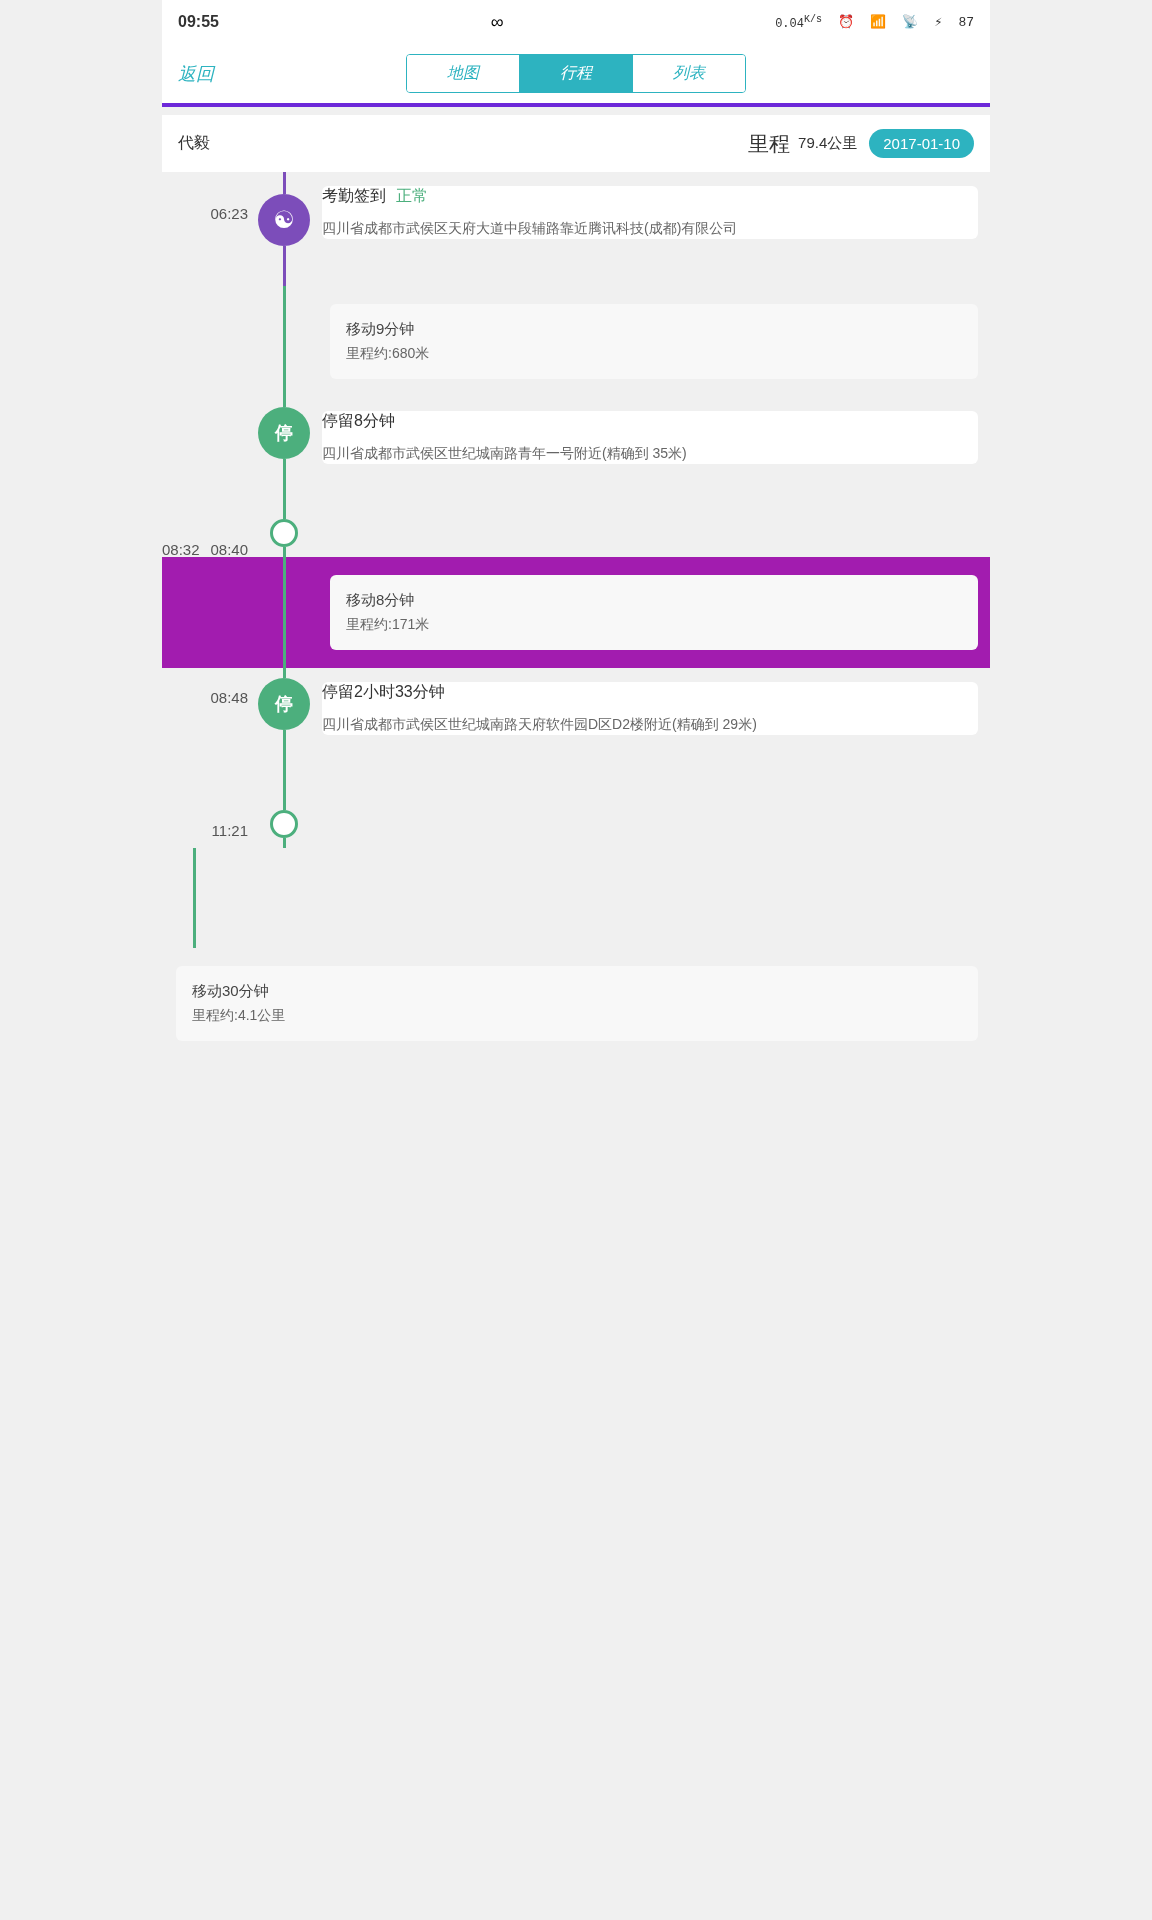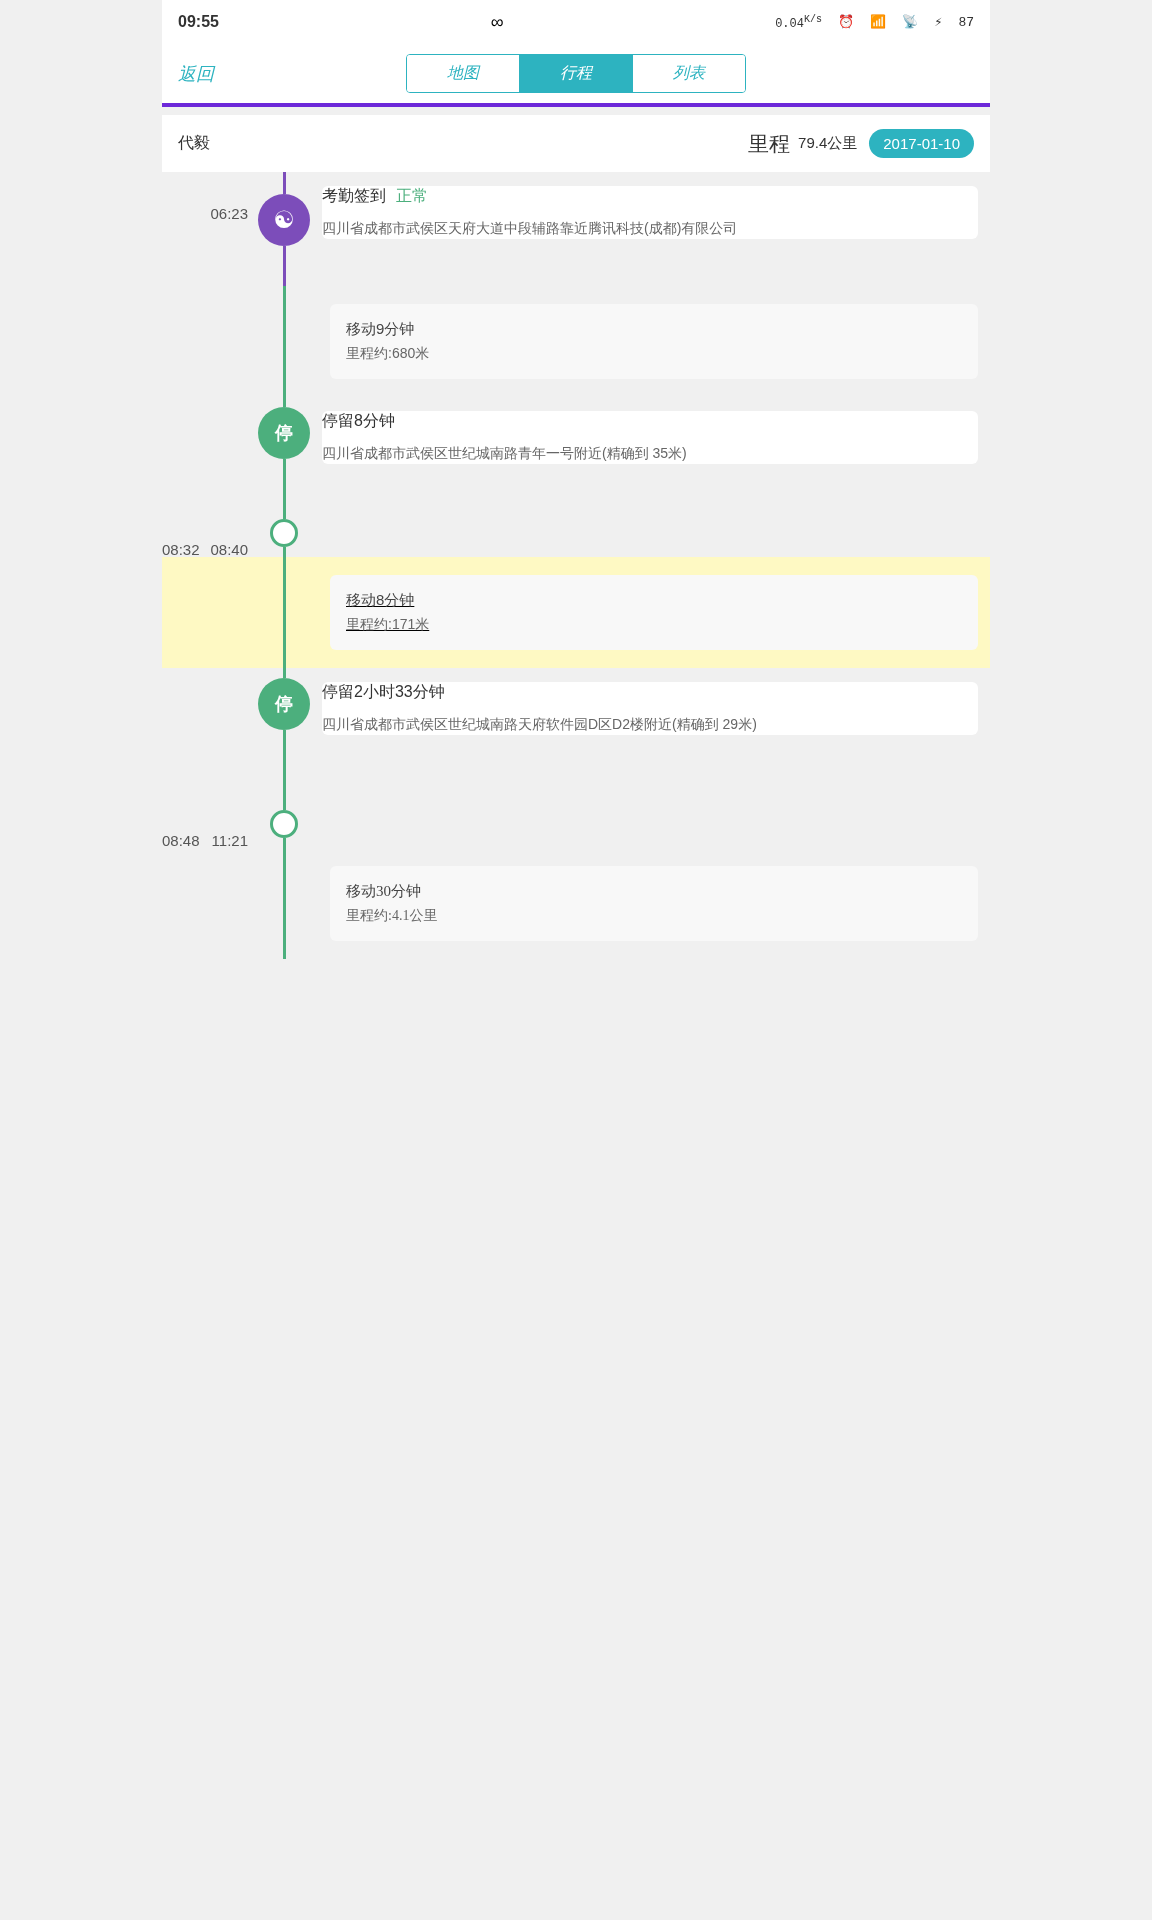--- a/index.html
+++ b/index.html
@@ -312,35 +312,35 @@
     <div style="flex:1; padding:14px 12px 0 6px;">
       <div class="event-card">
         <div class="event-title">
           <span>停留8分钟</span>
         </div>
         <div class="event-address">四川省成都市武侯区世纪城南路青年一号附近(精确到 35米)</div>
       </div>
     </div>
   </div>
 
-  <div style="display:flex; flex-direction:row; background:#fef9c3;text-decoration:underline;">
+  <div style="display:flex; flex-direction:row; background:#a21caf;">
     <div style="width:90px; flex-shrink:0;"></div>
     <div style="width:64px; flex-shrink:0; display:flex; flex-direction:column; align-items:center;">
       <div style="width:3px; flex:1; min-height:100px; background:#4caf7d;"></div>
     </div>
     <div style="flex:1; padding:10px 12px 10px 6px;">
       <div class="move-card">
         <div class="move-duration">移动8分钟</div>
         <div class="move-distance">里程约:171米</div>
       </div>
     </div>
   </div>
 
   <div style="display:flex; flex-direction:row; background:#f0f0f0;">
-    <div style="width:90px; flex-shrink:0; display:flex; align-items:flex-end; padding-right:4px;">
+    <div style="width:90px; flex-shrink:0; display:flex; flex-direction:column; align-items:flex-end; padding-right:4px;">
       <div style="height:18px;"></div>
       <span class="time-label">08:48</span>
       <div style="flex:1;"></div>
       <span class="time-label-bottom">11:21</span>
       <div style="height:10px;"></div>
     </div>
     <div style="width:64px; flex-shrink:0; display:flex; flex-direction:column; align-items:center;">
       <div style="width:3px; height:10px; background:#4caf7d;"></div>
       <div class="dot-stop">
         <span>停</span>
@@ -352,21 +352,21 @@
     <div style="flex:1; padding:14px 12px 0 6px;">
       <div class="event-card">
         <div class="event-title">
           <span>停留2小时33分钟</span>
         </div>
         <div class="event-address">四川省成都市武侯区世纪城南路天府软件园D区D2楼附近(精确到 29米)</div>
       </div>
     </div>
   </div>
 
-  <div style="display:flex; flex-direction:row; background:#f0f0f0;font-family:Liberation Serif, serif;">
+  <div style="display:flex; flex-direction:column; background:#f0f0f0;">
     <div style="width:90px; flex-shrink:0;"></div>
     <div style="width:64px; flex-shrink:0; display:flex; flex-direction:column; align-items:center;">
       <div style="width:3px; flex:1; min-height:100px; background:#4caf7d;"></div>
     </div>
     <div style="flex:1; padding:10px 12px 10px 6px;">
       <div class="move-card">
         <div class="move-duration">移动30分钟</div>
         <div class="move-distance">里程约:4.1公里</div>
       </div>
     </div>

